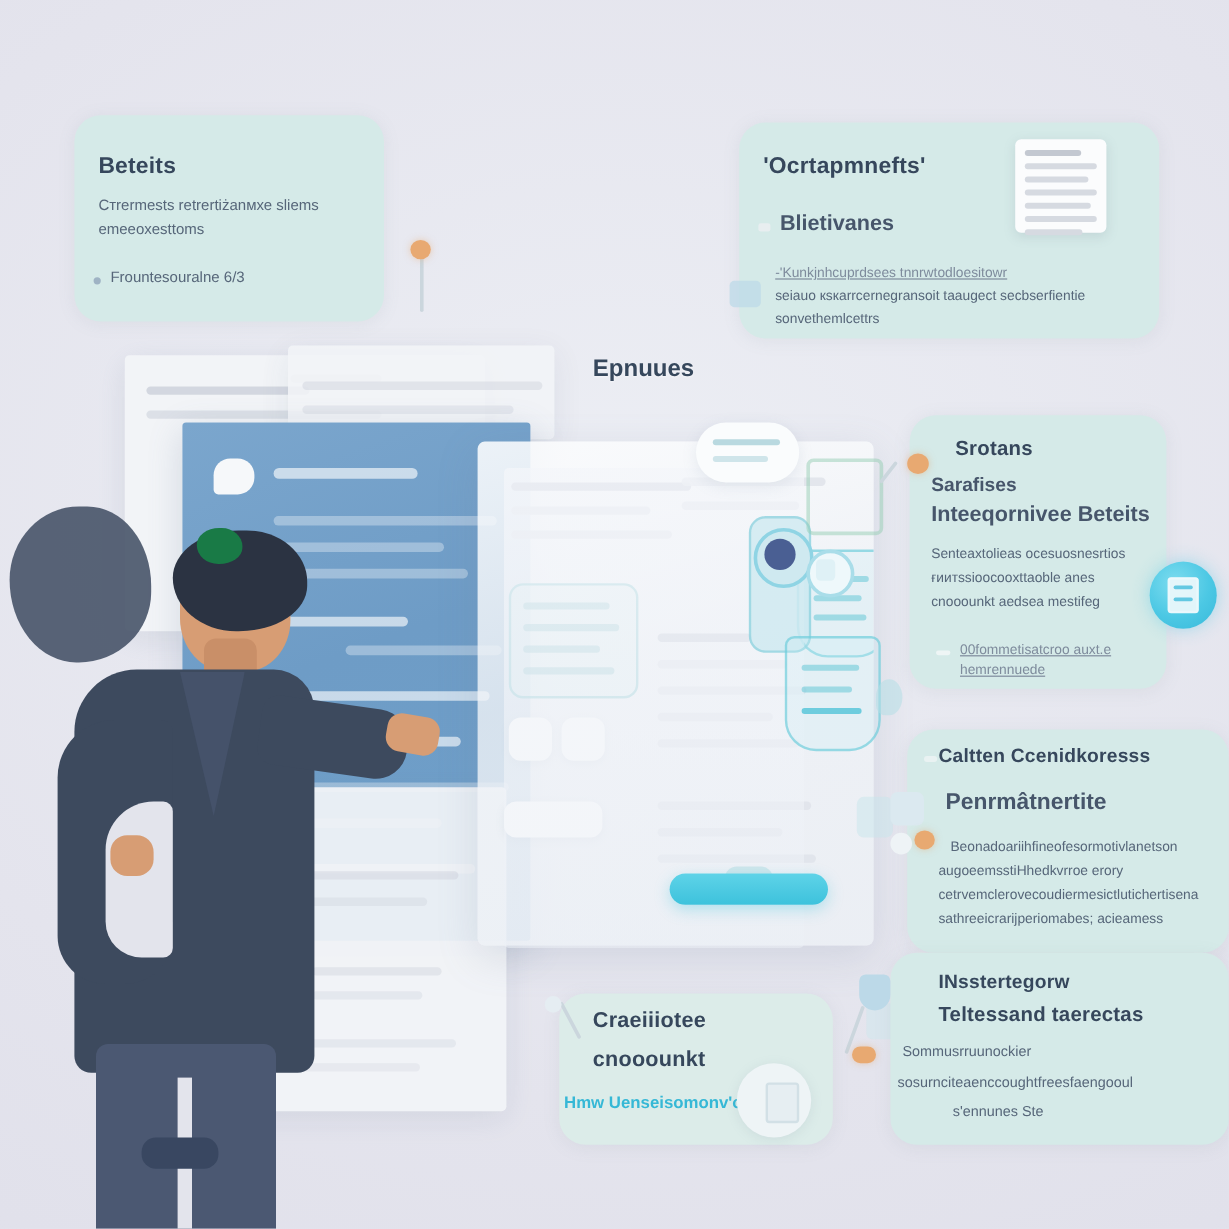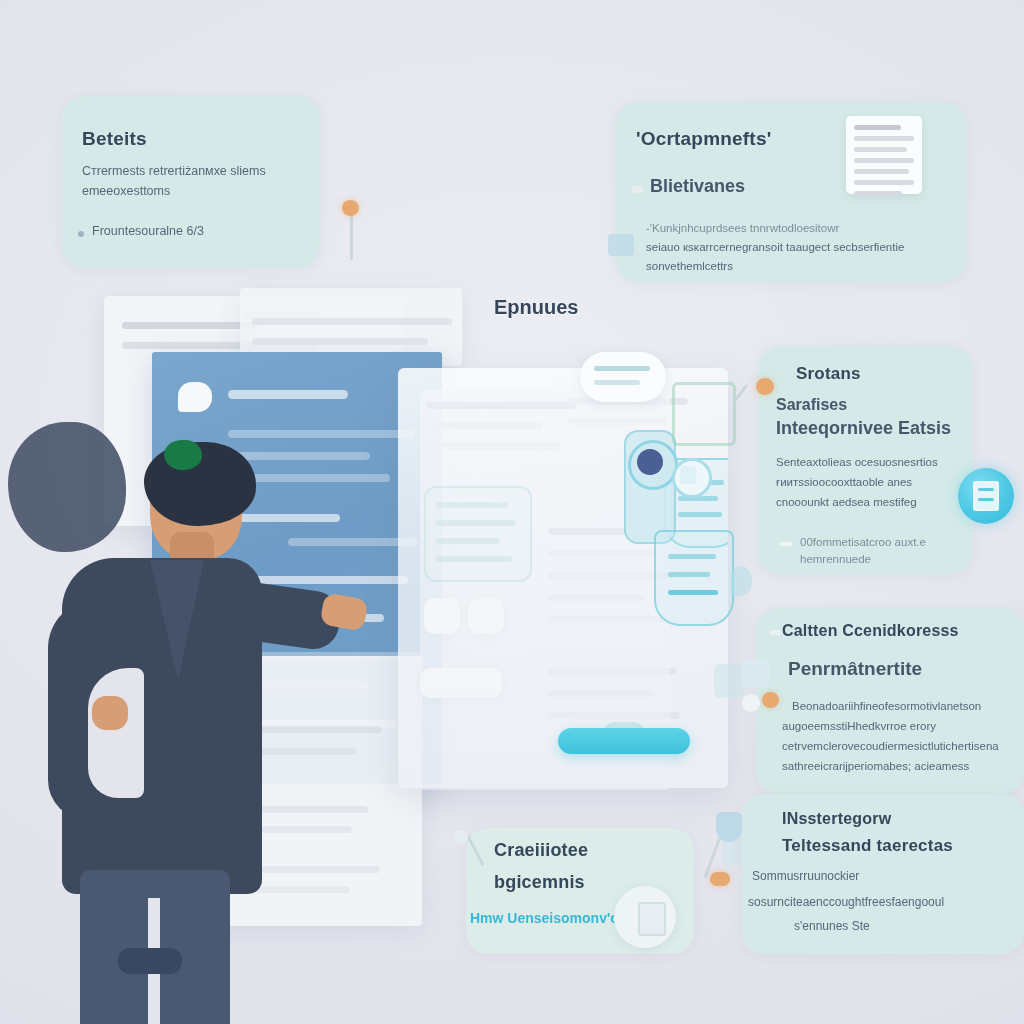--- a/index.html
+++ b/index.html
@@ -31,21 +31,21 @@
     line-height:1.15;
   }
   .card-sub{
     color:#47566b;
     font-weight:bold;
   }
   .card-body{
     color:#566679;
     line-height:1.45;
   }
-  .card-body.faint{color:#7e8b9c;}
+  .card-body.faint{color:#7e8b9c;text-decoration:underline;}
   .bullet-dot{
     position:absolute;width:6px;height:6px;border-radius:50%;
     background:#9fb3c4;
   }
 
   
   .doc-icon{
     position:absolute;background:#fbfcfd;border-radius:5px;
     box-shadow:0 3px 10px rgba(110,130,145,.18);
     padding:9px 8px;box-sizing:border-box;
@@ -300,21 +300,21 @@
         <i></i>
         <i></i>
     </div>
   </div>
 
   <div class="marker blue" style="left:608px;top:234px;width:26px;height:22px;border-radius:4px;opacity:.75;"></div>
 
   <div class="card" style="left:758px;top:346px;width:214px;height:228px;">
     <div class="card-title" style="position:absolute;left:38px;top:18px;font-size:17px;">Srotans</div>
     <div class="card-sub" style="position:absolute;left:18px;top:50px;font-size:16px;">Sarafises</div>
-    <div class="card-sub" style="position:absolute;left:18px;top:72px;font-size:18px;">Inteeqornivee Eatsis</div>
+    <div class="card-sub" style="position:absolute;left:18px;top:72px;font-size:18px;">Inteeqornivee Beteits</div>
     <div class="card-body" style="position:absolute;left:18px;top:108px;font-size:11.5px;">Senteaxtolieas ocesuosnesrtios</div>
     <div class="card-body" style="position:absolute;left:18px;top:128px;font-size:11.5px;">ғиитssioocooxttaoble anes</div>
     <div class="card-body" style="position:absolute;left:18px;top:148px;font-size:11.5px;">cnooounkt aedsea mestifeg</div>
     <div class="card-body faint" style="position:absolute;left:42px;top:188px;font-size:11.5px;">00fommetisatcroo auxt.e hemrennuede</div>
     <div class="bullet-dot" style="left:22px;top:196px;width:12px;height:4px;border-radius:2px;background:#eef5f5;"></div>
 
     <div class="badge-circle" style="left:200px;top:122px;width:56px;height:56px;">
       <div class="glyph"></div>
     </div>
   </div>
@@ -340,21 +340,21 @@
     <div class="card-body" style="position:absolute;left:10px;top:74px;font-size:12px;">Sommusrruunockier</div>
     <div class="card-body" style="position:absolute;left:6px;top:100px;font-size:12px;">sosurnciteaenccoughtfreesfaengooul</div>
     <div class="card-body" style="position:absolute;left:52px;top:124px;font-size:12px;">s'ennunes Ste</div>
   </div>
   <div class="marker blue" style="left:716px;top:812px;width:26px;height:30px;border-radius:6px 6px 14px 14px;"></div>
   <div class="stem" style="left:718px;top:838px;width:3px;height:42px;transform:rotate(20deg);"></div>
   <div class="marker orange" style="left:710px;top:872px;width:20px;height:14px;border-radius:8px;"></div>
 
   <div class="card" style="left:466px;top:828px;width:228px;height:126px;background:#dcece9;">
     <div class="card-title" style="position:absolute;left:28px;top:12px;font-size:18px;">Craeiiiotee</div>
-    <div class="card-title" style="position:absolute;left:28px;top:44px;font-size:18px;">bgicemnis</div>
+    <div class="card-title" style="position:absolute;left:28px;top:44px;font-size:18px;">cnooounkt</div>
     <div class="link-text" style="position:absolute;left:4px;top:82px;font-size:14px;">Hmw Uenseisomonv'o</div>
 
     <div class="orb" style="left:148px;top:58px;width:62px;height:62px;background:#eef4f6;box-shadow:0 2px 10px rgba(130,150,165,.16);"></div>
     <div style="position:absolute;left:172px;top:74px;width:24px;height:30px;background:#e6eef2;border-radius:3px;border:2px solid #d2e0e6;"></div>
   </div>
   <div class="stem" style="left:466px;top:836px;width:3px;height:34px;transform:rotate(-28deg);"></div>
   <div class="marker pale" style="left:454px;top:830px;width:14px;height:14px;background:#e5edf2;"></div>
 
 </div>
 

